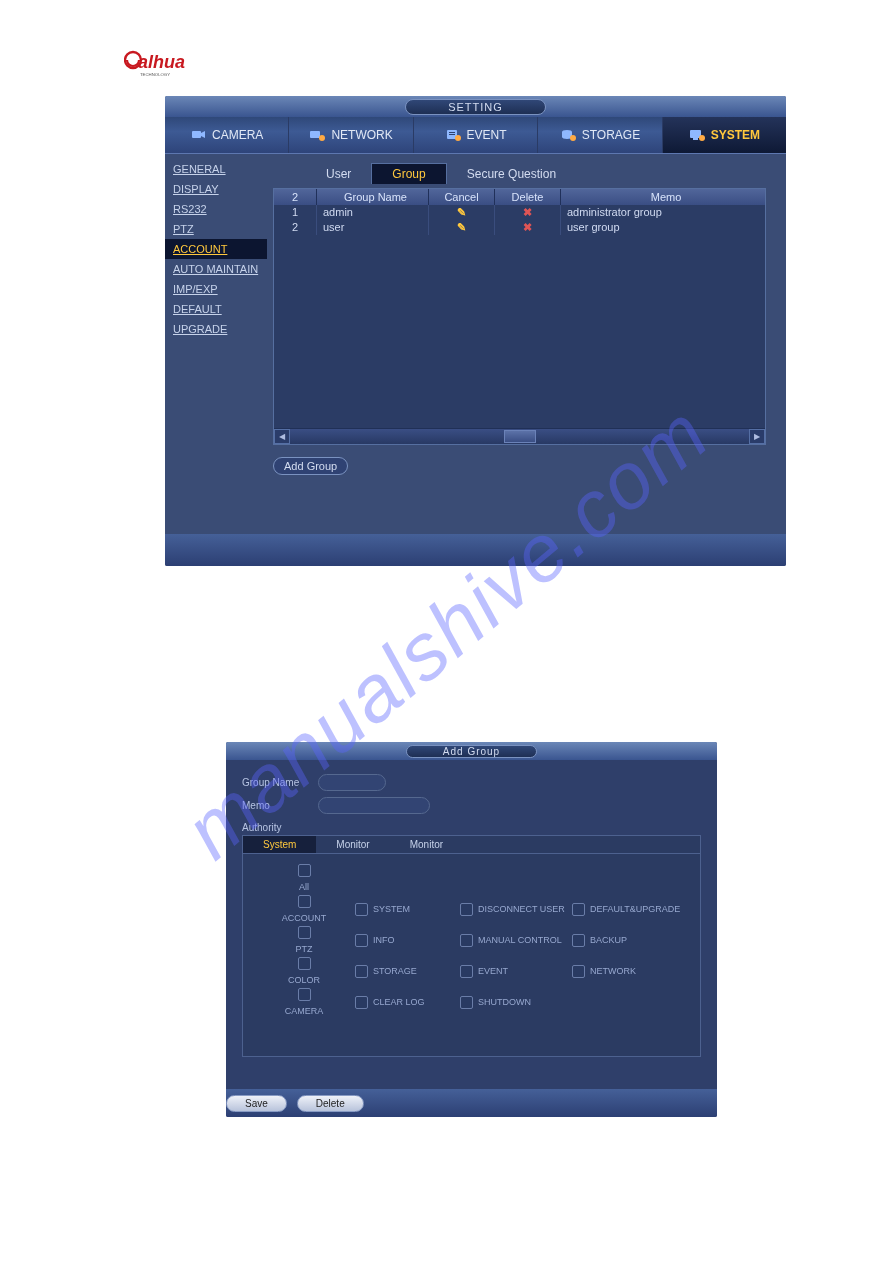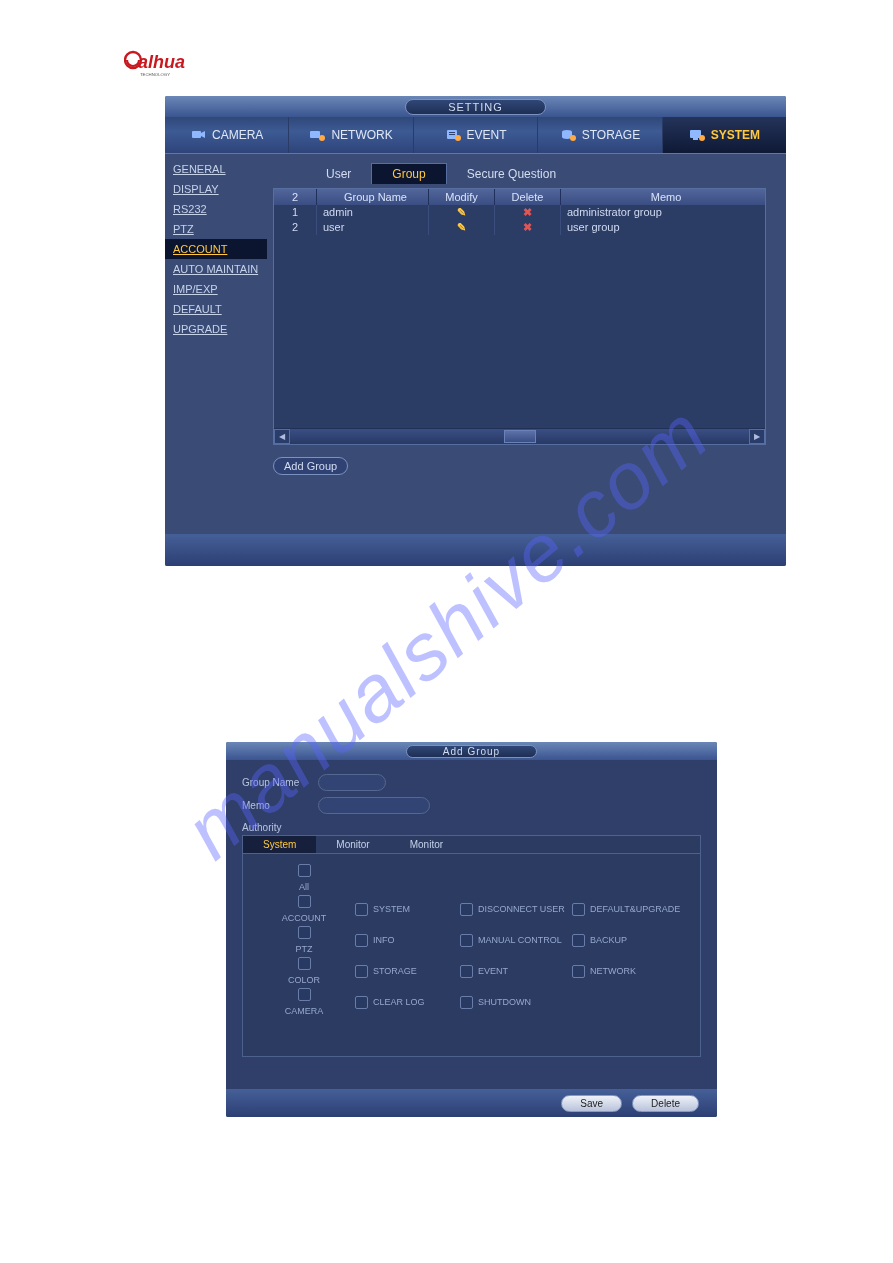--- a/index.html
+++ b/index.html
@@ -68,21 +68,21 @@
   .authtab{padding:3px 20px;color:#c6d2ea;font-size:10px;cursor:pointer;}
   .authtab.active{background:#16203c;color:#ffc83d;}
   .authgrid{padding:10px 10px;}
   .authgrid .row{display:flex;margin-bottom:3px;}
   .chkcell{display:flex;align-items:center;gap:5px;font-size:9px;color:#97a8cf;}
   .chkcell.c1{width:102px;flex-direction:column;}
   .chkcell.c2{width:105px;}
   .chkcell.c3{width:112px;}
   .chkcell.c4{width:118px;}
   .cbox{width:11px;height:11px;border:1px solid #6a7da8;background:#293a62;border-radius:2px;flex:0 0 11px;}
-  .win2-bottom{position:absolute;bottom:0;left:0;right:0;height:28px;background:linear-gradient(#456098,#2c3f73);display:flex;align-items:center;justify-content:flex-end;gap:10px;padding-right:18px;}
+  .win2-bottom{position:absolute;bottom:0;left:0;right:0;height:28px;background:linear-gradient(#456098,#2c3f73);display:flex;align-items:center;gap:10px;padding-right:18px;}
   .btn{background:linear-gradient(#eef1f8,#b8c3db);border:1px solid #889bc4;border-radius:10px;color:#222;font-size:10px;padding:2px 18px;cursor:pointer;}
 </style>
 </head>
 <body>
 
 <div class="page">
 
   <div class="logo">
     <svg width="68" height="28" viewBox="0 0 68 28">
       <circle cx="9" cy="10" r="8" fill="none" stroke="#c81920" stroke-width="2.3"></circle>
@@ -165,21 +165,21 @@
       <div class="win1-main">
         <div class="subtabs">
           <div class="subtab">User</div>
           <div class="subtab active">Group</div>
           <div class="subtab">Secure Question</div>
         </div>
         <div class="tpanel">
           <div class="thead">
             <div class="c-idx">2</div>
             <div class="c-name">Group Name</div>
-            <div class="c-mod">Modify</div>
+            <div class="c-mod">Cancel</div>
             <div class="c-del">Delete</div>
             <div class="c-memo">Memo</div>
           </div>
           <div class="trow">
             <div class="c-idx">1</div>
             <div class="c-name">admin</div>
             <div class="c-mod"><span class="pen">✎</span></div>
             <div class="c-del"><span class="xdel">✖</span></div>
             <div class="c-memo">administrator group</div>
           </div>

